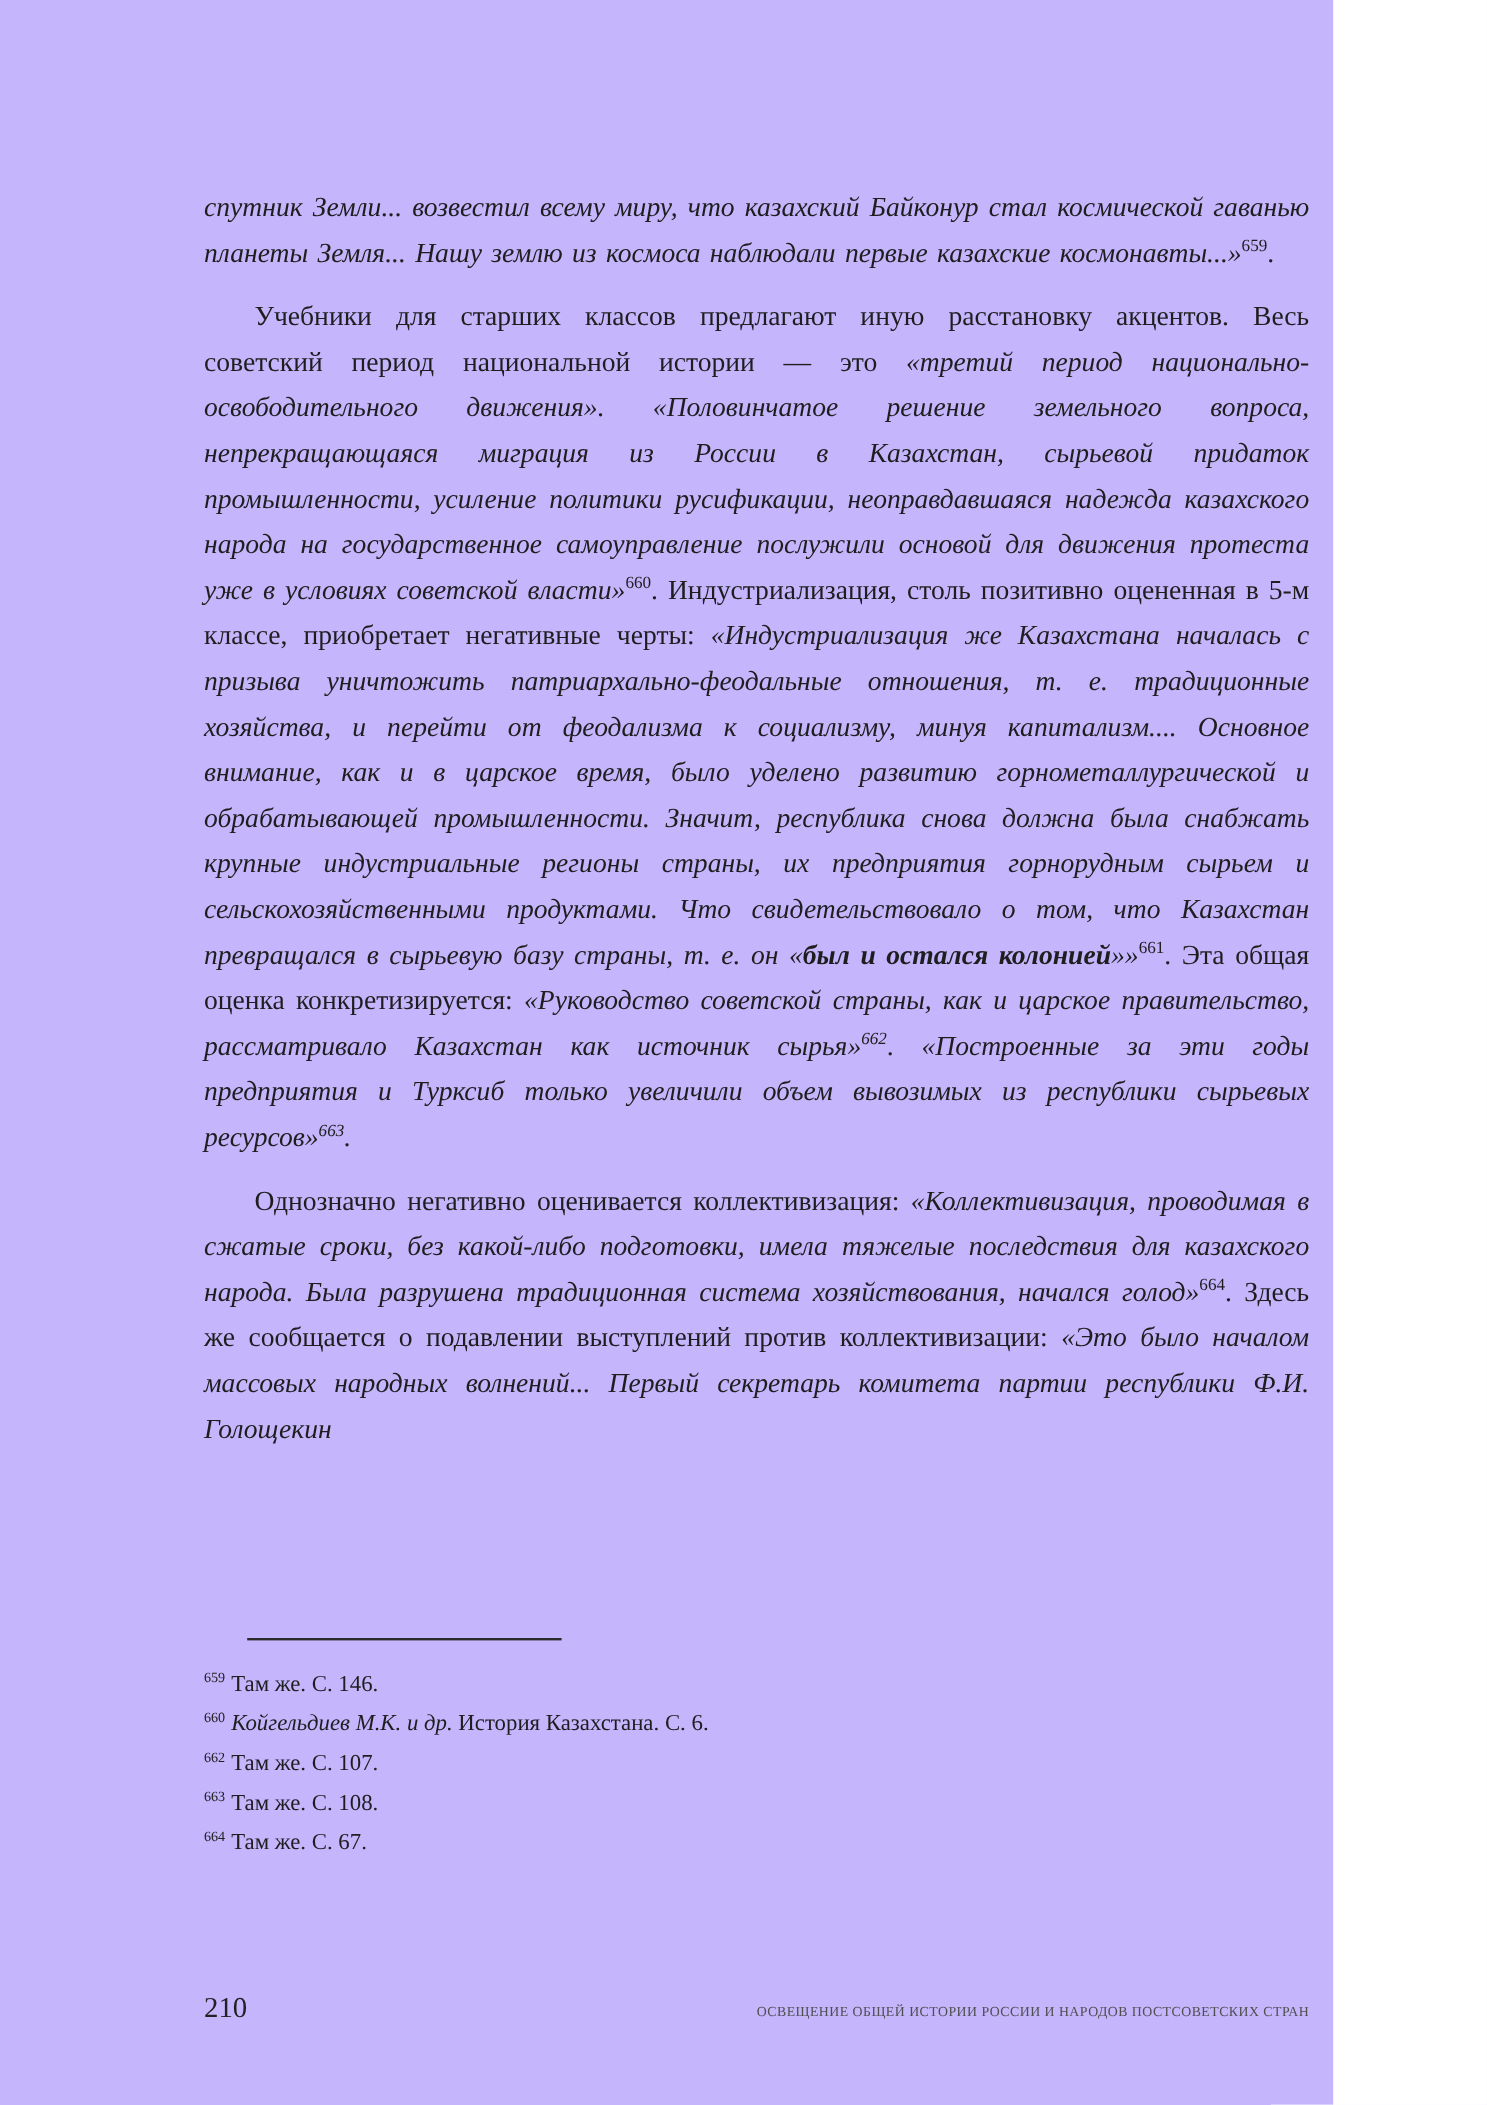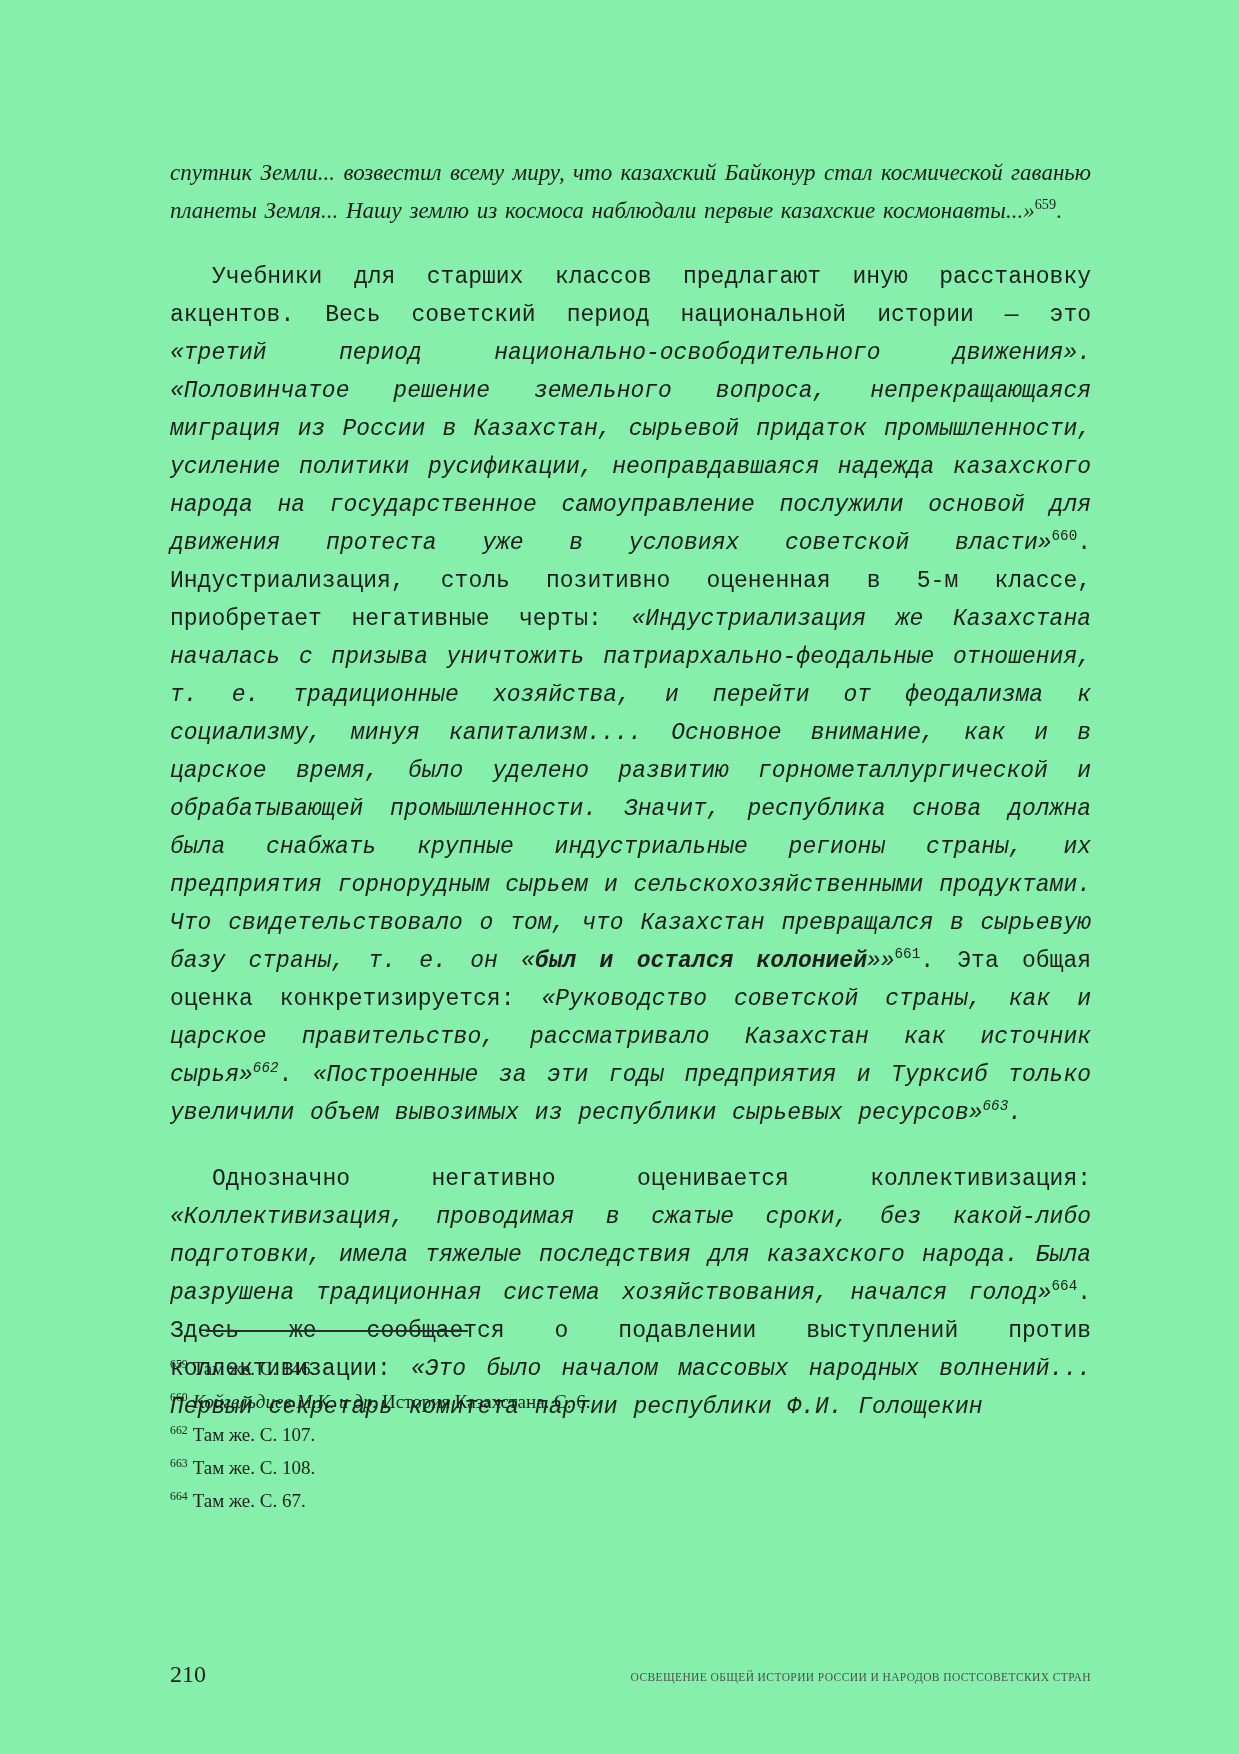--- a/index.html
+++ b/index.html
@@ -1,51 +1,51 @@
 <!DOCTYPE html>
 <html><head>
 <meta charset="utf-8">
 <style>
   * { margin: 0; padding: 0; box-sizing: border-box; }
   html, body { background: #ffffff; }
   .page {
     position: relative;
-    width: 1239px;
+    width: 1111px;
     height: 1754px;
-    background: #86efac;
+    background: #c4b5fd;
     font-family: "Liberation Serif", "DejaVu Serif", serif;
     color: #1e1e1e;
     overflow: hidden;
   }
   .content {
     position: absolute;
     left: 170px;
     top: 154px;
     width: 921px;
   }
   .para {
     font-size: 23px;
     line-height: 38px;
     text-align: justify;
     word-spacing: 2px;
   }
-  .para + .para { margin-top: 28px; font-family: Liberation Mono, monospace; }
+  .para + .para { margin-top: 15px; }
   .para.indent { text-indent: 42px; }
   .seg-n { font-style: normal; }
   .seg-i { font-style: italic; }
   .seg-bi { font-style: italic; font-weight: bold; }
   sup.fn-ref {
     font-size: 0.62em;
     line-height: 0;
     vertical-align: super;
   }
   .footnotes-section {
     position: absolute;
     left: 170px;
-    top: 1330px;
+    top: 1365px;
     width: 921px;
   }
   .fn-separator {
     margin-left: 36px;
     width: 262px;
     border-top: 2px solid #2b2b2b;
     margin-bottom: 20px;
   }
   .footnote {
     font-size: 19px;

